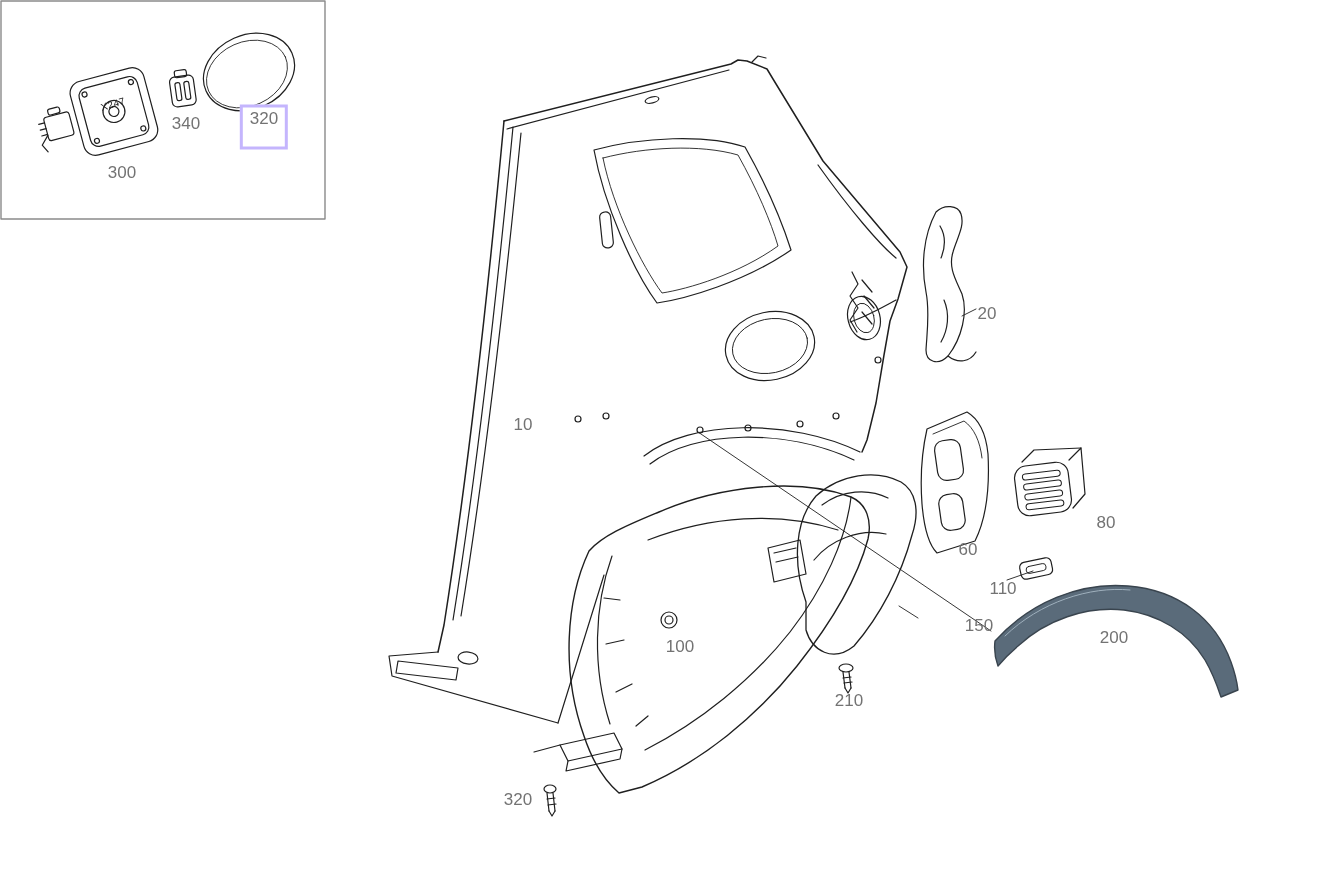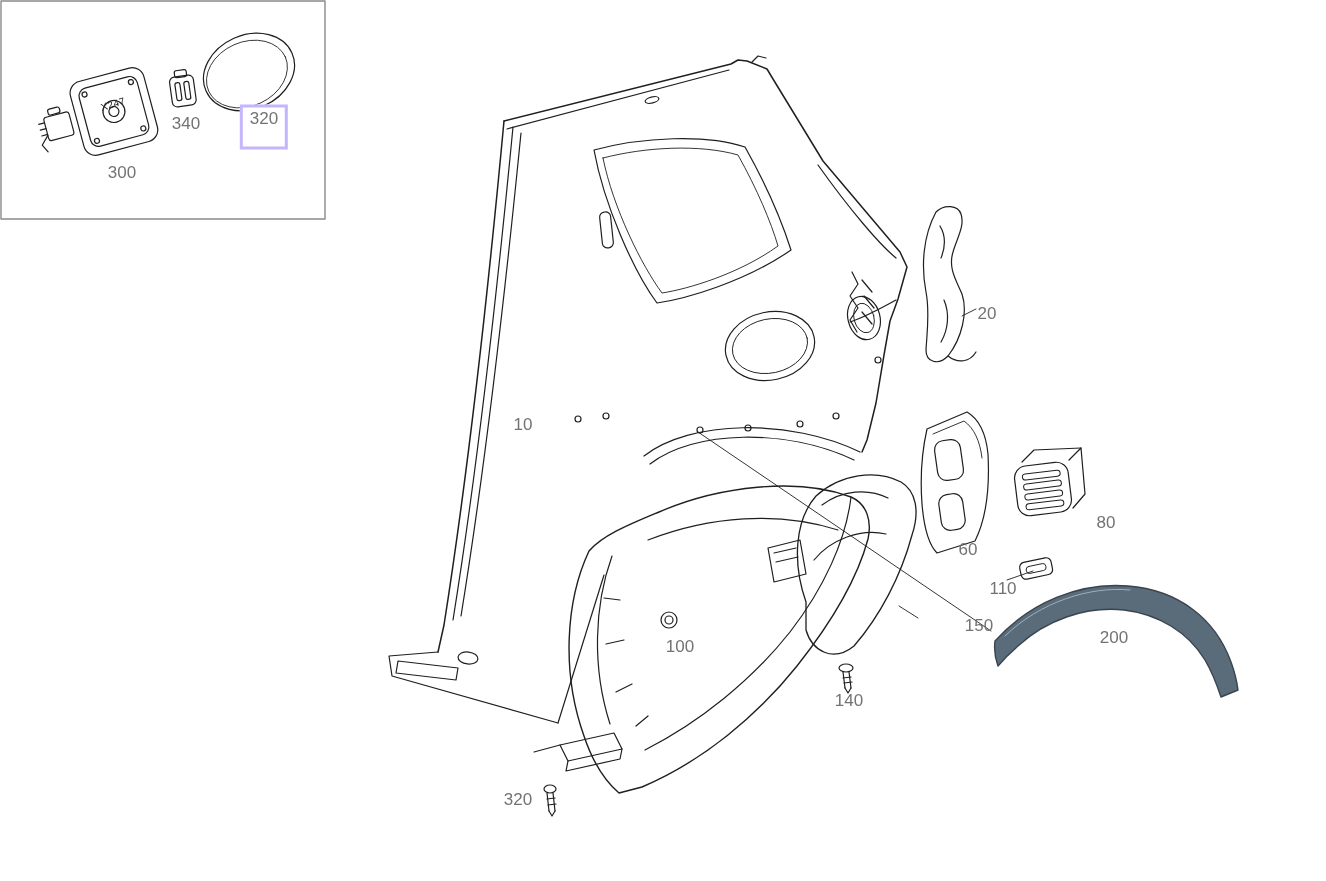--- a/index.html
+++ b/index.html
@@ -187,20 +187,20 @@
 </svg>
 
 <div class="callout" style="left:523px;top:424px;">10</div>
 <div class="callout" style="left:987px;top:313px;">20</div>
 <div class="callout" style="left:968px;top:549px;">60</div>
 <div class="callout" style="left:1106px;top:522px;">80</div>
 <div class="callout" style="left:1114px;top:637px;">200</div>
 <div class="callout" style="left:1003px;top:588px;">110</div>
 <div class="callout" style="left:979px;top:625px;">150</div>
 <div class="callout" style="left:680px;top:646px;">100</div>
-<div class="callout" style="left:849px;top:700px;">140</div>
+<div class="callout" style="left:849px;top:700px;">210</div>
 <div class="callout" style="left:518px;top:799px;">320</div>
 <div class="callout" style="left:122px;top:160px;margin-top:12px;">300</div>
 <div class="callout" style="left:186px;top:123px;">340</div>
 <div class="callout red" style="left:264px;top:127px;">320</div>
 <div class="marking" style="left:113px;top:104px;">X247</div>
 
 </div>
 
 </body></html>

